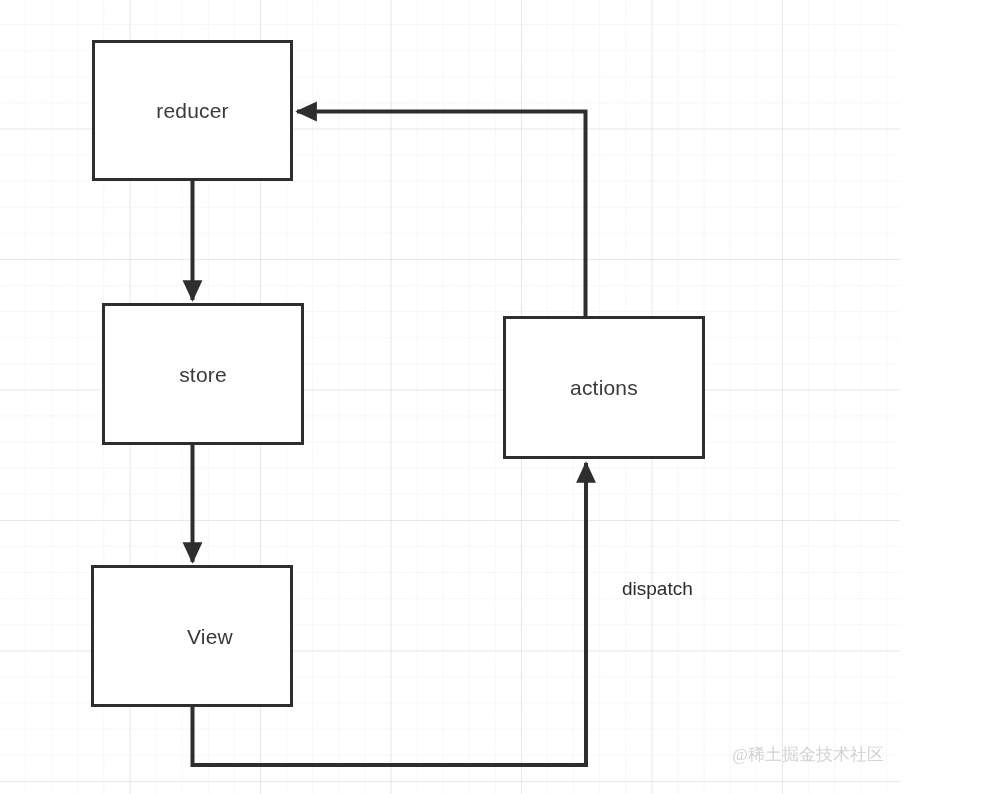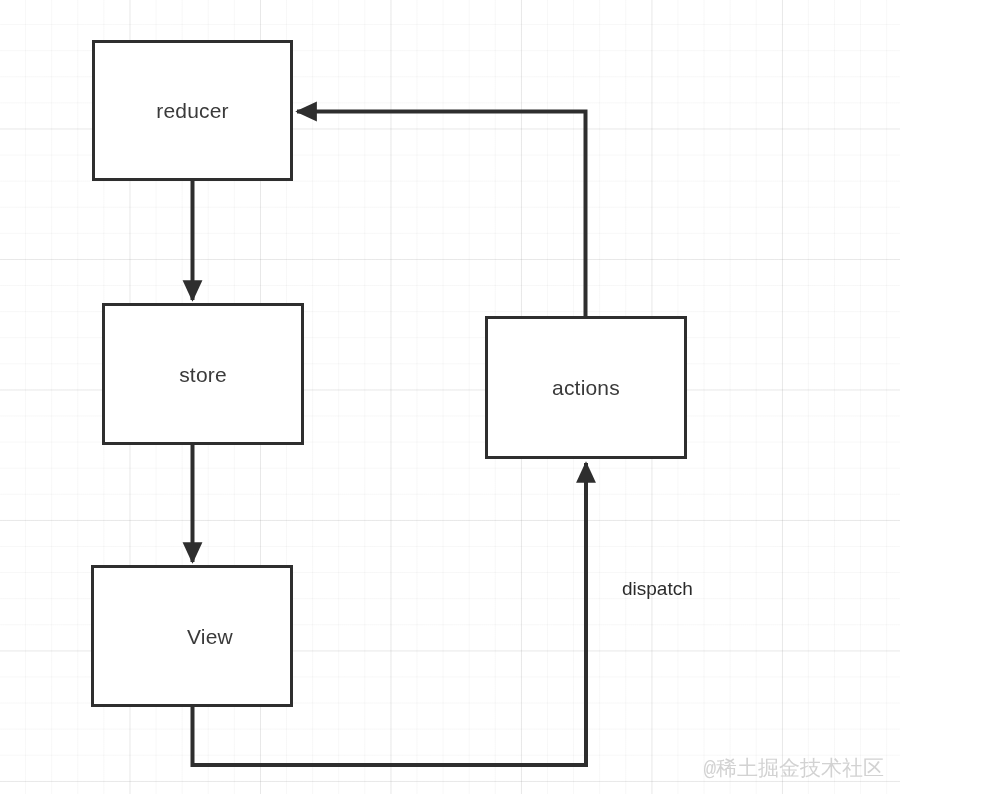--- a/index.html
+++ b/index.html
@@ -51,39 +51,39 @@
     font-size: 21px;
     font-weight: 400;
     color: #3a3a3a;
     letter-spacing: 0.2px;
     line-height: 1;
     user-select: none;
   }
   #node-reducer { left: 92px;  top: 40px;  width: 201px; height: 141px; }
   #node-store   { left: 102px;  top: 303px; width: 202px; height: 142px; }
   #node-view    { left: 91px;  top: 565px; width: 202px; height: 142px; padding-left: 36px; }
-  #node-actions { left: 485px; top: 316px; width: 202px; height: 143px; }
+  #node-actions { left: 503px; top: 316px; width: 202px; height: 143px; }
 
   .edge-label {
     position: absolute;
     font-family: "Liberation Sans", sans-serif;
     font-weight: normal;
     font-size: 19px;
     color: #2b2b2b;
     white-space: nowrap;
     user-select: none;
   }
   #label-dispatch { left: 622px; top: 578px; }
 
   #watermark {
     position: absolute;
     right: 16px;
-    bottom: 12px;
-    font-family: Liberation Mono, monospace;
-    font-size: 21px;
+    bottom: 28px;
+    font-family: Liberation Serif, serif;
+    font-size: 17px;
     color: #d2d2d2;
     white-space: nowrap;
     user-select: none;
   }
 </style>
 </head>
 <body>
 
 <div id="canvas">
 

